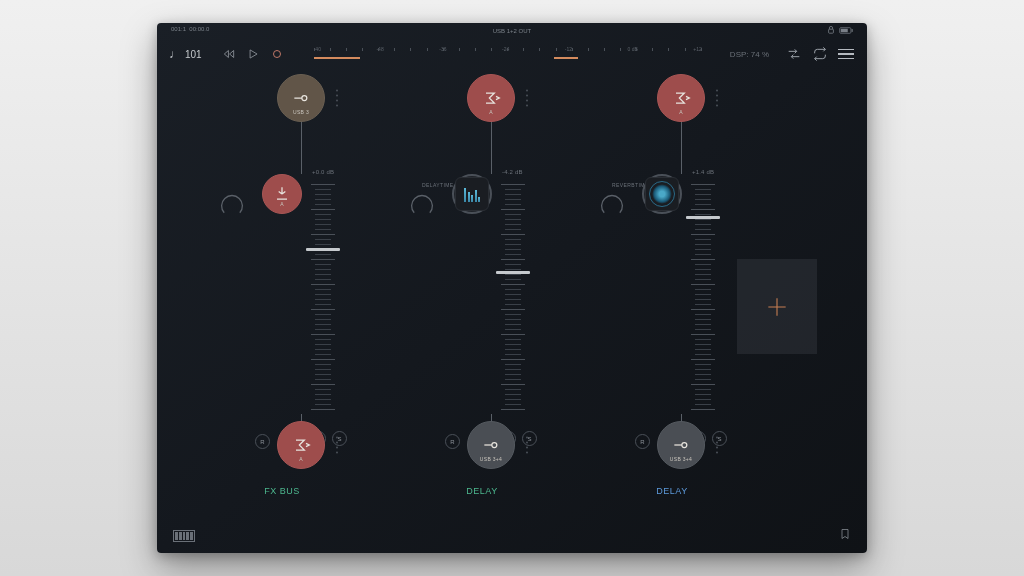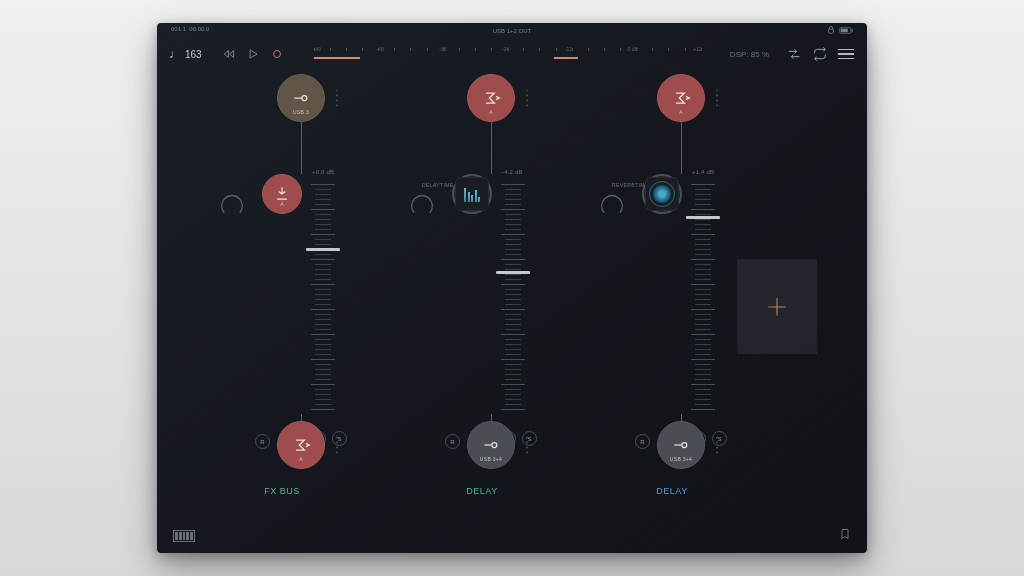--- a/index.html
+++ b/index.html
@@ -89,21 +89,21 @@
           <rect x="1" y="1" width="16" height="8" rx="1.5" fill="none" stroke="#7a8088" stroke-width="1"></rect>
           <rect x="18" y="3" width="1.5" height="4" fill="#7a8088"></rect>
           <rect x="2.5" y="2.5" width="10" height="5" fill="#7a8088"></rect>
         </svg>
     </div>
   </div>
 
   <div class="header">
     <div class="tempo">
       <span class="note">♩</span>
-      <span>163</span>
+      <span>101</span>
     </div>
     <div class="transport">
       <div class="tbtn">
           <svg viewBox="0 0 24 24">
             <path d="M11 6l-7 6 7 6V6zM20 6l-7 6 7 6V6z"></path>
           </svg>
         </div>
       <div class="tbtn">
           <svg viewBox="0 0 24 24">
             <path d="M7 5l12 7-12 7V5z"></path>
@@ -150,21 +150,21 @@
             <span></span>
             <span></span>
             <span></span>
             <span></span>
             <span></span>
           </div>
         <div class="meter-bar"></div>
         <div class="meter-bar2"></div>
       </div>
     </div>
-    <div class="dsp">DSP: 85 %</div>
+    <div class="dsp">DSP: 74 %</div>
     <div class="route-icon">
         <svg viewBox="0 0 24 24">
           <path d="M4 8h12m0 0l-3-3m3 3l-3 3M20 16H8m0 0l3-3m-3 3l3 3"></path>
         </svg>
       </div>
     <div class="loop-icon">
         <svg viewBox="0 0 24 24">
           <path d="M17 2l3 3-3 3M4 11V9a4 4 0 014-4h12M7 22l-3-3 3-3M20 13v2a4 4 0 01-4 4H4"></path>
         </svg>
       </div>

